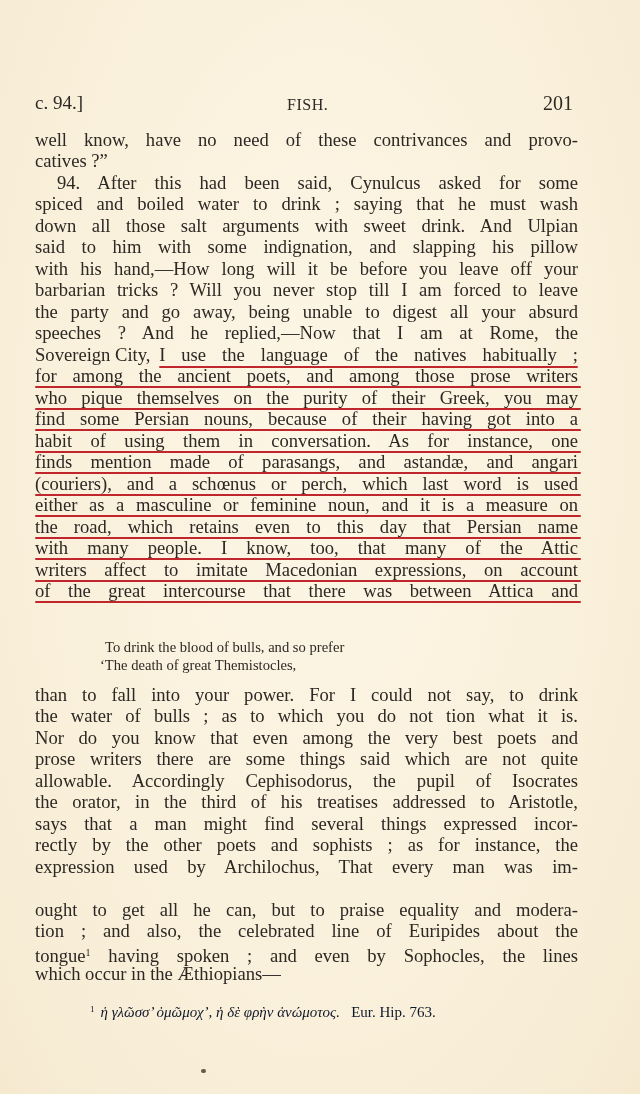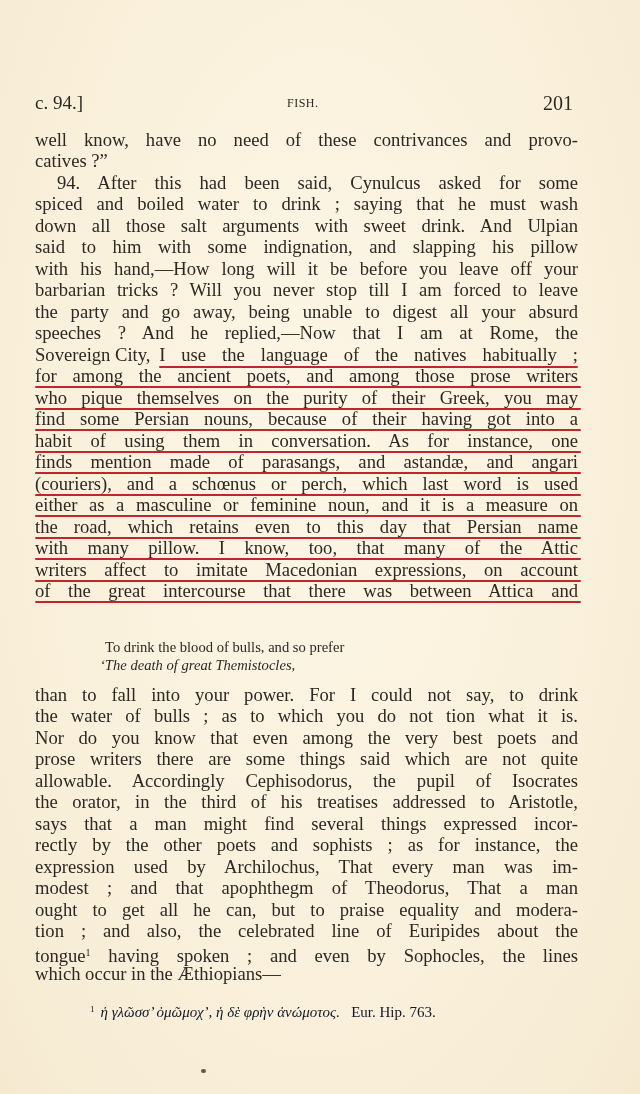--- a/index.html
+++ b/index.html
@@ -10,21 +10,21 @@
     font-family: "DejaVu Serif", "Liberation Serif", serif;
     color:#2b2622;
     position:relative;
   }
   .page { position:absolute; left:0; top:16px; width:640px; height:1094px; }
   .running-head {
     position:absolute; top:76px; left:35px; width:538px; height:24px;
     font-family:"Liberation Serif", serif; color:#2e2924;
   }
   .rh-left { position:absolute; left:0; top:0; font-size:19px; }
-  .rh-center { position:absolute; left:252px; top:4px; font-size:12px; letter-spacing:0.5px; }
+  .rh-center { position:absolute; left:252px; top:4px; font-size:16px; letter-spacing:0.5px; }
   .rh-right { position:absolute; right:0; top:0; font-size:20px; }
 
   .line {
     position:absolute; left:35px; width:543px; height:21px;
     font-family:"Liberation Serif", serif; font-size:18.6px;
     line-height:21px; white-space:nowrap;
     text-align:justify; text-align-last:justify;
     color:#2d2824;
   }
   .line.last { text-align-last:left; }
@@ -82,38 +82,37 @@
   </div>
 
   <div class="line ul-full" style="top:349px">for among the ancient poets, and among those prose writers</div>
   <div class="line ul-full" style="top:371px">who pique themselves on the purity of their Greek, you may</div>
   <div class="line ul-full" style="top:392px">find some Persian nouns, because of their having got into a</div>
   <div class="line ul-full" style="top:414px">habit of using them in conversation. As for instance, one</div>
   <div class="line ul-full" style="top:435px">finds mention made of parasangs, and astandæ, and angari</div>
   <div class="line ul-full" style="top:457px">(couriers), and a schœnus or perch, which last word is used</div>
   <div class="line ul-full" style="top:478px">either as a masculine or feminine noun, and it is a measure on</div>
   <div class="line ul-full" style="top:500px">the road, which retains even to this day that Persian name</div>
-  <div class="line ul-full" style="top:521px">with many pillow. I know, too, that many of the Attic</div>
+  <div class="line ul-full" style="top:521px">with many people. I know, too, that many of the Attic</div>
   <div class="line ul-full" style="top:543px">writers affect to imitate Macedonian expressions, on account</div>
   <div class="line ul-full" style="top:564px">of the great intercourse that there was between Attica and</div>
 
 
   <div class="verse" style="top:622px">To drink the blood of bulls, and so prefer</div>
-  <div class="verse" style="top:640px; left:100px;font-style:italic;">‘The death of great Themistocles,</div>
+  <div class="verse" style="top:640px; left:100px;">‘The death of great Themistocles,</div>
 
   <div class="line" style="top:668px">than to fall into your power. For I could not say, to drink</div>
   <div class="line" style="top:689px">the water of bulls ; as to which you do not tion what it is.</div>
   <div class="line" style="top:711px">Nor do you know that even among the very best poets and</div>
   <div class="line" style="top:732px">prose writers there are some things said which are not quite</div>
   <div class="line" style="top:754px">allowable. Accordingly Cephisodorus, the pupil of Isocrates</div>
   <div class="line" style="top:775px">the orator, in the third of his treatises addressed to Aristotle,</div>
   <div class="line" style="top:797px">says that a man might find several things expressed incor-</div>
   <div class="line" style="top:818px">rectly by the other poets and sophists ; as for instance, the</div>
   <div class="line" style="top:840px">expression used by Archilochus, That every man was im-</div>
-  <div class="line" style="top:861px">modest ; and that apophthegm of Theodorus, That a man</div>
   <div class="line" style="top:883px">ought to get all he can, but to praise equality and modera-</div>
   <div class="line" style="top:904px">tion ; and also, the celebrated line of Euripides about the</div>
   <div class="line" style="top:926px"><span>tongue</span><sup class="fn">1</sup><span style="white-space:pre;"> having spoken ; and even by Sophocles, the lines</span></div>
   <div class="line last" style="top:947px">which occur in the Æthiopians—</div>
 
   <div class="footnote">
     <sup>1</sup><span class="greek">ἡ γλῶσσ’ ὀμῶμοχ’, ἡ δὲ φρὴν ἀνώμοτος.</span>&nbsp;&nbsp;&nbsp;<span>Eur. Hip. 763.</span>
   </div>
 
   <div class="speck"></div>

